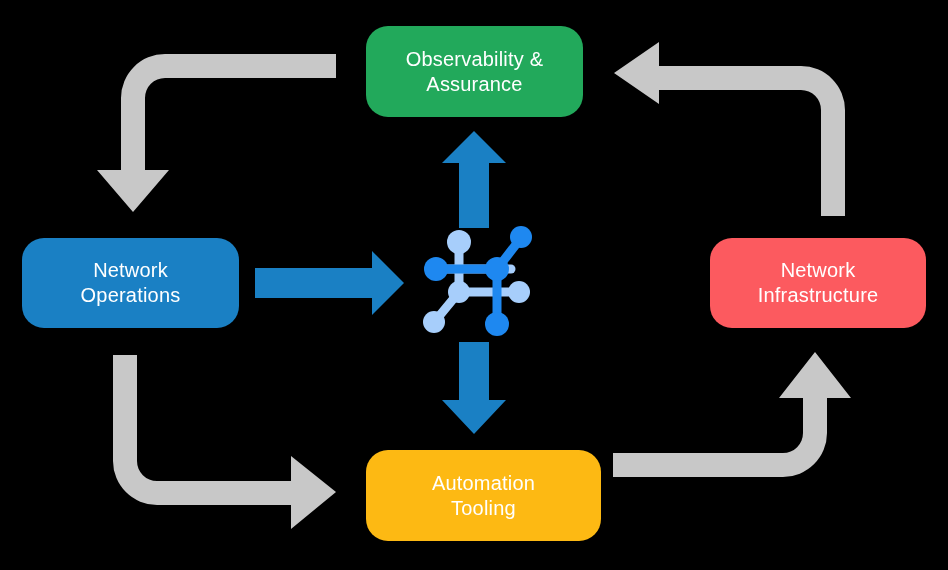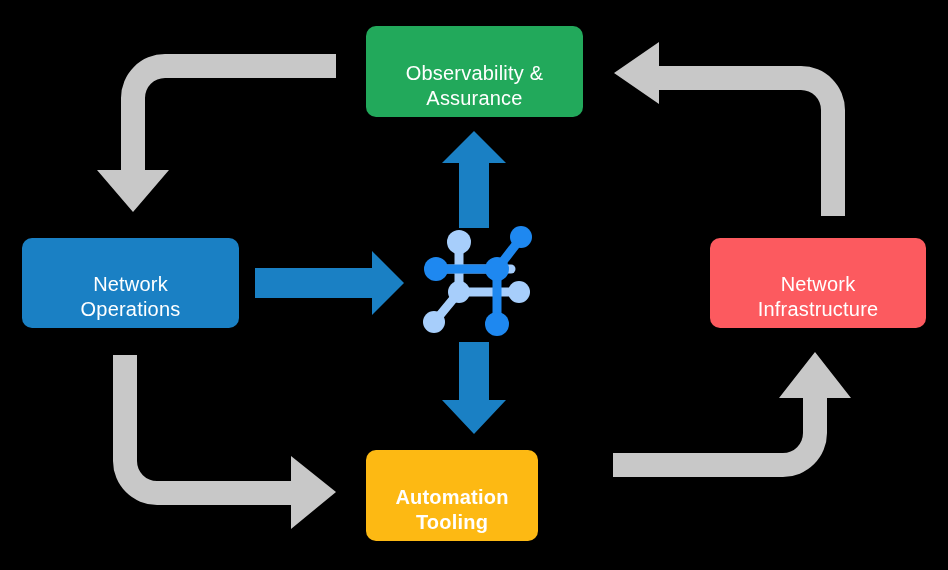--- a/index.html
+++ b/index.html
@@ -14,23 +14,23 @@
     font-family: "Liberation Sans", sans-serif;
   }
   #canvas {
     position: relative;
     width: 948px;
     height: 570px;
     background: #000000;
   }
   .node-box {
     position: absolute;
-    border-radius: 10px;
+    border-radius: 22px;
     display: flex;
-    align-items: flex-end;
+    align-items: center;
     justify-content: center;
     text-align: center;
     color: #ffffff;
     font-size: 20px;
     line-height: 1.25;
     font-weight: 400;
     letter-spacing: 0.2px;
     box-sizing: border-box;
     padding: 6px 10px;
     white-space: pre-line;
@@ -38,21 +38,21 @@
   #box-observability {
     left: 366px; top: 26px; width: 217px; height: 91px;
   }
   #box-network-operations {
     left: 22px; top: 238px; width: 217px; height: 90px;
   }
   #box-network-infrastructure {
     left: 710px; top: 238px; width: 216px; height: 90px;
   }
   #box-automation-tooling {
-    left: 366px; top: 450px; width: 172px; height: 91px; font-weight: bold;
+    left: 366px; top: 450px; width: 235px; height: 91px;
   }
   #svg-layer {
     position: absolute;
     left: 0; top: 0;
     width: 948px;
     height: 570px;
   }
   .box-label { pointer-events: none; }
 </style>
 </head>

